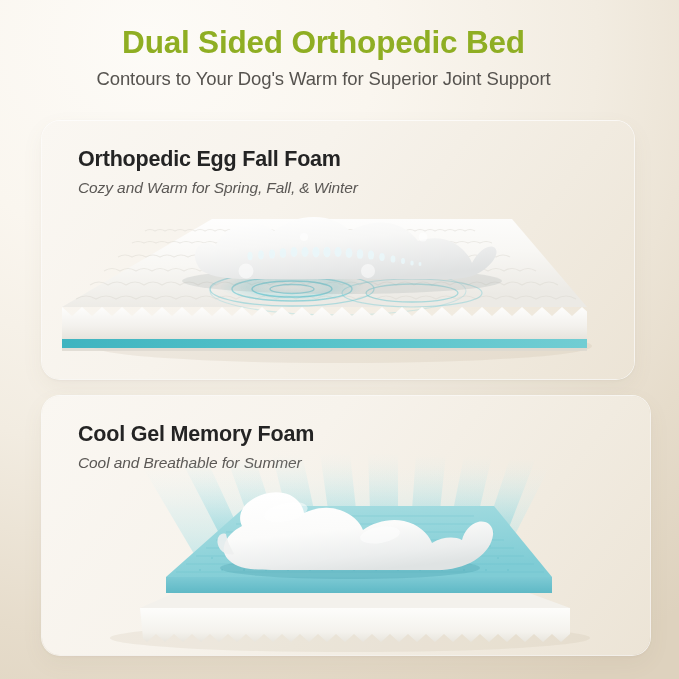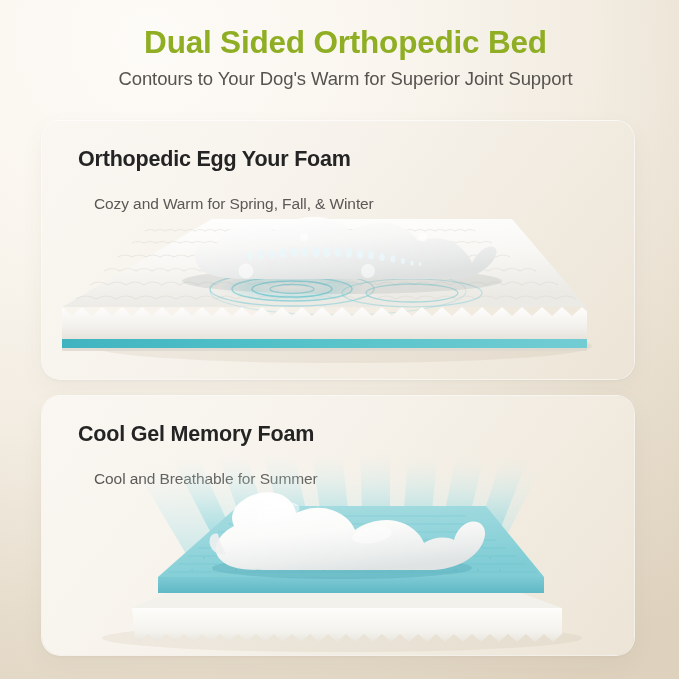--- a/index.html
+++ b/index.html
@@ -23,21 +23,20 @@
       radial-gradient(120% 110% at 22% 6%, #fdfbf7 0%, #faf6ef 28%, #f2ece1 55%, #e6dccb 80%, #ded2be 100%);
   }
 
   
   .header {
     position: absolute;
     left: 0;
     top: 24px;
     width: 647px;
     text-align: center;
-    padding-left: 22px;
   }
   .headline {
     font-size: 31.5px;
     font-weight: bold;
     letter-spacing: -0.2px;
     color: #8fae23;
     line-height: 1.18;
     margin: 0;
   }
   .subhead {
@@ -55,41 +54,42 @@
     border-radius: 18px;
     background:
       linear-gradient(128deg, #faf7f2 0%, #f7f3ec 38%, #f1ebe0 72%, #ece4d6 100%);
     box-shadow:
       0 0 0 1px rgba(255,255,255,0.72),
       0 1px 3px rgba(120,105,85,0.10),
       0 8px 22px rgba(130,112,88,0.07);
     overflow: hidden;
   }
   #card-1 { left: 42px; top: 121px; width: 592px; height: 258px; }
-  #card-2 { left: 42px; top: 396px; width: 592px; height: 259px; }
+  #card-2 { left: 42px; top: 396px; width: 592px; height: 259px; padding-left: 16px; }
 
   .card-title {
     position: absolute;
     left: 36px;
     top: 26px;
     font-size: 21.5px;
     font-weight: 600;
     color: #242424;
     letter-spacing: -0.2px;
     margin: 0;
   }
   .card-sub {
     position: absolute;
     left: 36px;
     top: 58px;
     font-size: 15.5px;
     font-weight: 400;
     color: #5b5855;
     letter-spacing: -0.1px;
-    margin: 16px;
+    margin: 0;
+    font-style: italic;
   }
 
   .art {
     position: absolute;
     left: 0;
     top: 0;
     width: 100%;
     height: 100%;
     pointer-events: none;
   }
@@ -98,21 +98,21 @@
 <body>
 
 <div id="stage">
 
   <div class="header">
     <h1 class="headline">Dual Sided Orthopedic Bed</h1>
     <p class="subhead">Contours to Your Dog's Warm for Superior Joint Support</p>
   </div>
 
   <div class="card" id="card-1">
-    <h2 class="card-title">Orthopedic Egg Your Foam</h2>
+    <h2 class="card-title">Orthopedic Egg Fall Foam</h2>
     <p class="card-sub">Cozy and Warm for Spring, Fall, &amp; Winter</p>
 
     <svg class="art" viewBox="0 0 592 258">
       <defs>
         <linearGradient id="eggTop" x1="0" y1="0" x2="0.25" y2="1">
           <stop offset="0%" stop-color="#ffffff"></stop>
           <stop offset="55%" stop-color="#f8f7f4"></stop>
           <stop offset="100%" stop-color="#eceae5"></stop>
         </linearGradient>
         <linearGradient id="eggFront" x1="0" y1="0" x2="0" y2="1">

